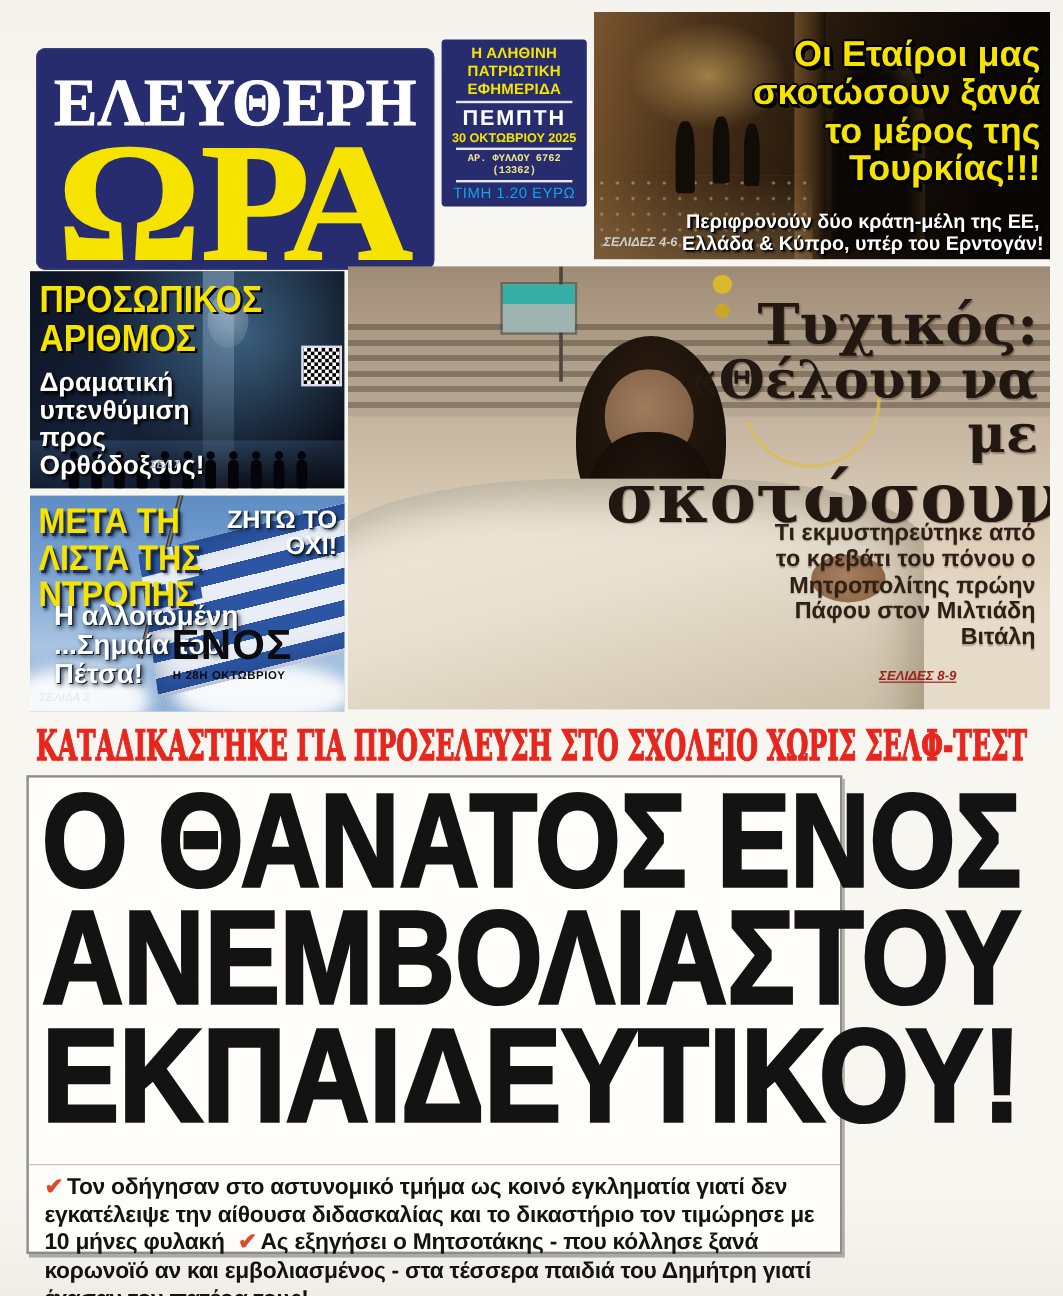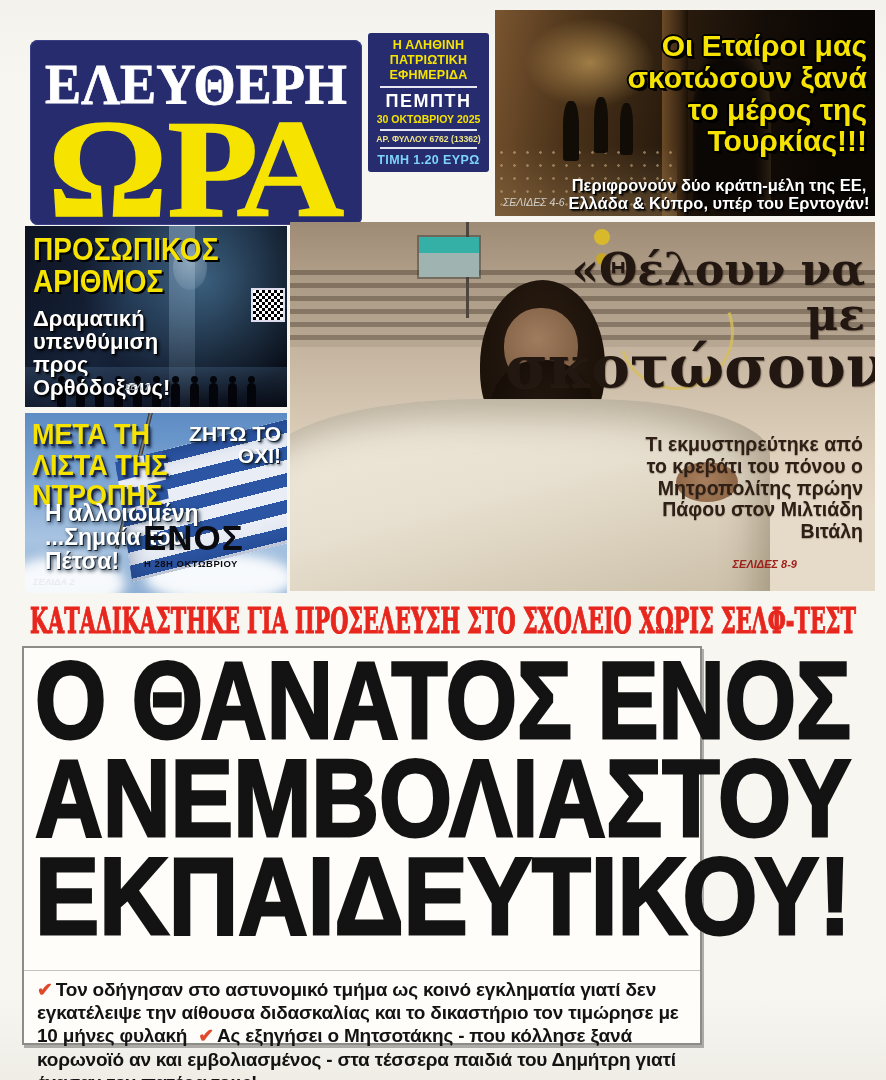--- a/index.html
+++ b/index.html
@@ -11,22 +11,22 @@
   
   .masthead{left:30px;top:40px;width:332px;height:185px;background:#262c6e;border-radius:8px;
             box-shadow:0 0 0 1px #3a3f86 inset;}
   .infobox{left:368px;top:33px;width:121px;height:139px;background:#262c6e;border-radius:3px;
            display:flex;flex-direction:column;justify-content:space-evenly;text-align:center;
            padding:4px 2px;box-sizing:border-box;}
   .infobox .tagline{color:#f6e400;font-weight:bold;font-size:12.5px;line-height:1.18;letter-spacing:.2px;}
   .infobox .rule{border-top:2px solid #e8e8f2;margin:2px 10px;}
   .infobox .day{color:#ffffff;font-weight:bold;font-size:18px;letter-spacing:1.5px;}
   .infobox .date{color:#f6e400;font-weight:bold;font-size:10.5px;}
-  .infobox .issue{color:#eee48a;font-weight:bold;font-size:8.6px;}
-  .infobox .price{color:#7dd3fc;font-weight:bold;font-size:12.5px;letter-spacing:.4px;}
+  .infobox .issue{color:#eee48a;font-weight:bold;font-size:8.6px;font-family:Liberation Mono, monospace;}
+  .infobox .price{color:#0ea5e9;font-weight:normal;font-size:12.5px;letter-spacing:.4px;}
   .barcode{left:372px;top:178px;width:118px;height:46px;background:#fff;display:flex;flex-wrap:wrap;
            align-items:flex-start;padding:2px 3px;box-sizing:border-box;}
   .bars-main{width:86px;height:32px;
     background:repeating-linear-gradient(90deg,#111 0 2px,#fff 2px 3px,#111 3px 4px,#fff 4px 7px,#111 7px 10px,#fff 10px 11px,#111 11px 12px,#fff 12px 15px);}
   .bars-addon{width:17px;height:28px;margin-left:6px;
     background:repeating-linear-gradient(90deg,#111 0 2px,#fff 2px 4px,#111 4px 5px,#fff 5px 7px);}
   .bc-digits{width:100%;display:flex;justify-content:space-between;
              font-family:"DejaVu Sans Mono",monospace;font-size:7.5px;color:#111;line-height:1;}
 
   
@@ -41,21 +41,21 @@
                radial-gradient(circle,rgba(230,200,150,.5) 1px,transparent 1.6px);
     background-size:auto,13px 13px;}
   .tp-sil{background:#0b0705;border-radius:45% 45% 6px 6px;
           box-shadow:inset -6px 10px 14px rgba(220,170,100,.18);}
   .tp-fig{background:#120c07;border-radius:40% 40% 3px 3px;}
   .tp-head{color:#f6e400;font-weight:bold;font-size:30px;line-height:1.06;text-align:right;
     right:8px;top:20px;width:250px;
     text-shadow:-2px 0 #000,2px 0 #000,0 -2px #000,0 2px #000,-1px -1px #000,1px 1px #000,1px -1px #000,-1px 1px #000,3px 3px 0 #000;}
   .tp-sub{color:#fff;font-weight:bold;font-size:16.5px;line-height:1.1;text-align:center;
     left:72px;right:4px;bottom:4px;text-shadow:1px 1px 0 #000,2px 2px 2px #000;}
-  .tp-ref{left:8px;bottom:8px;color:#cfcfc8;font-size:10.5px;font-style:italic;font-weight:normal;}
+  .tp-ref{left:8px;bottom:8px;color:#cfcfc8;font-size:10.5px;font-style:italic;font-weight:bold;}
 
   
   .box1{left:25px;top:226px;width:262px;height:181px;overflow:hidden;
     background:radial-gradient(circle at 68% 30%,rgba(110,180,225,.45),rgba(110,180,225,0) 55%),
                linear-gradient(120deg,#0d1322 0%,#16233a 40%,#0a0f1c 75%,#070b14 100%);}
   .b1-beam{left:55%;top:0;width:26px;height:100%;
     background:linear-gradient(180deg,rgba(200,230,255,.35),rgba(200,230,255,.05));}
   .b1-qr{left:228px;top:64px;width:30px;height:30px;
     background:conic-gradient(#000 25%,#fff 0 50%,#000 0 75%,#fff 0) 0 0/6px 6px;outline:2px solid #dde;}
   .b1-face{left:148px;top:18px;width:34px;height:46px;border-radius:50%;
@@ -112,21 +112,21 @@
     background:linear-gradient(165deg,#f2ecdf 0%,#e7dfcf 45%,#d6cbb6 75%,#c6baa3 100%);
     box-shadow:inset -14px 18px 34px rgba(120,105,80,.45);}
   .mp-hand{left:66%;bottom:24%;width:62px;height:40px;border-radius:50%;
     background:radial-gradient(circle at 45% 45%,#a87f5e,#8a6445 85%);}
   .mp-headline{right:10px;top:26px;width:360px;text-align:right;color:#231712;
     font-family:"DejaVu Serif",serif;font-weight:bold;line-height:1.02;
     text-shadow:1px 1px 1px rgba(60,40,25,.4);}
   .mp-h1{font-size:47px;} .mp-h2{font-size:44px;} .mp-h3{font-size:58px;}
   .mp-sub{right:12px;top:212px;width:238px;text-align:right;color:#2e2016;font-weight:bold;
     font-size:19.5px;line-height:1.12;text-shadow:0 1px 1px rgba(80,60,40,.35);}
-  .mp-ref{right:78px;top:336px;color:#9c221a;font-size:11px;font-style:italic;font-weight:bold;}
+  .mp-ref{right:78px;top:336px;color:#9c221a;font-size:11px;font-style:italic;font-weight:bold;text-decoration:underline;}
 
   
   .kicker{left:25px;top:597px;width:836px;height:46px;}
   .leadbox{left:22px;top:646px;width:680px;height:399px;background:#fefdfa;
     border:2px solid #8d8d88;box-shadow:2px 3px 0 rgba(40,40,40,.35);box-sizing:border-box;}
   .lead-line{display:block;margin:0 auto;}
   .lead-par{position:absolute;left:0;right:0;top:303px;bottom:0;border-top:1px solid #c4c4be;
     padding:7px 13px 0 13px;font-size:19px;font-weight:bold;color:#131313;line-height:1.22;
     letter-spacing:-.2px;}
   .check{color:#e04a2c;font-size:19px;padding-right:3px;}
@@ -213,20 +213,21 @@
     <div class="abs mp-pole"></div>
     <div class="abs mp-equip"></div>
     <div class="abs mp-knob1"></div>
     <div class="abs mp-tube"></div>
     <div class="abs mp-hair"></div>
     <div class="abs mp-face"></div>
     <div class="abs mp-beard"></div>
     <div class="abs mp-blanket"></div>
     <div class="abs mp-hand"></div>
     <div class="abs mp-headline">
+      <div class="mp-h1">Τυχικός:</div>
       <div class="mp-h2">«Θέλουν να με</div>
       <div class="mp-h3">σκοτώσουν»</div>
     </div>
     <div class="abs mp-sub">Τι εκμυστηρεύτηκε από το κρεβάτι του πόνου ο Μητροπολίτης πρώην Πάφου στον Μιλτιάδη Βιτάλη</div>
     <div class="abs mp-ref">ΣΕΛΙΔΕΣ 8-9</div>
   </div>
 
   <svg class="abs kicker" viewBox="0 0 836 46">
     <text x="418" y="36" text-anchor="middle" textLength="826" lengthAdjust="spacingAndGlyphs" font-family="DejaVu Serif, serif" font-size="35" font-weight="bold" fill="#e7261d" stroke="#e7261d" stroke-width="1.1">ΚΑΤΑΔΙΚΑΣΤΗΚΕ ΓΙΑ ΠΡΟΣΕΛΕΥΣΗ ΣΤΟ ΣΧΟΛΕΙΟ ΧΩΡΙΣ ΣΕΛΦ-ΤΕΣΤ</text>
   </svg>

